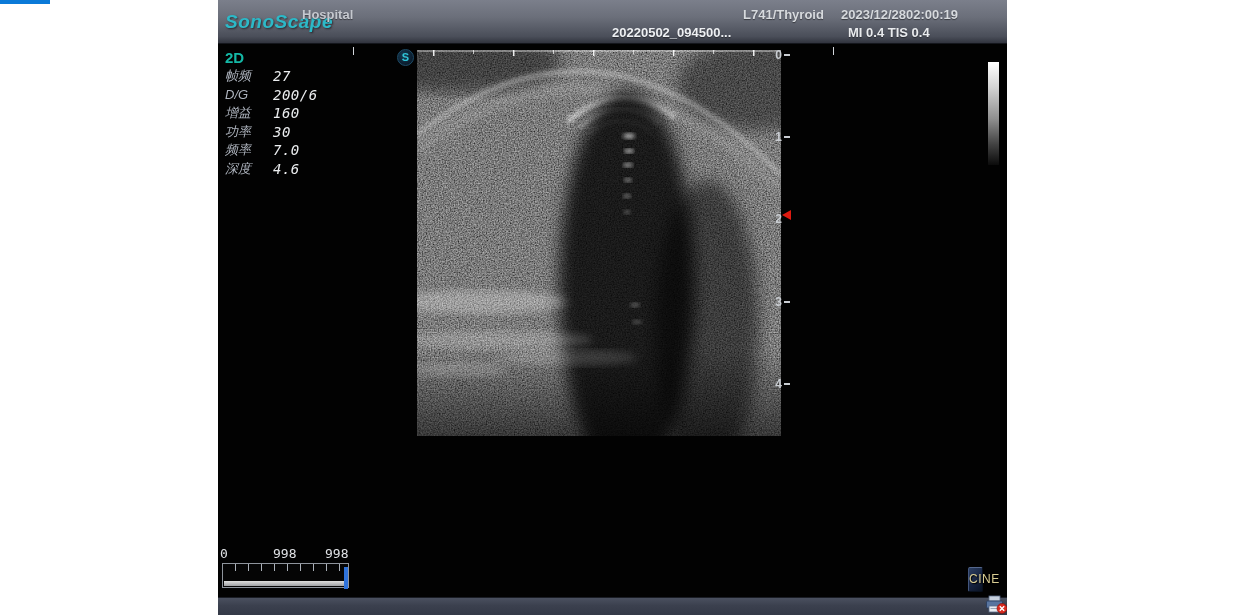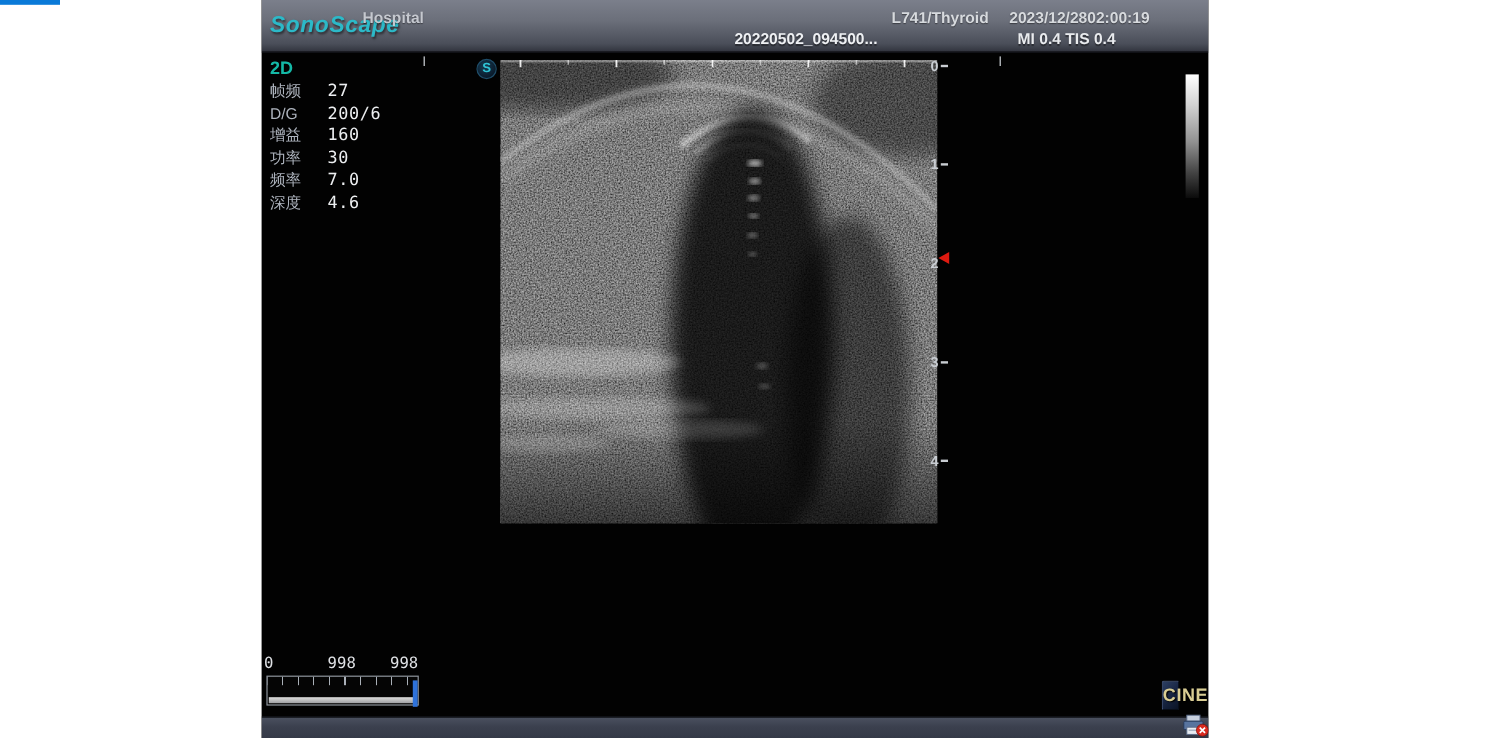--- a/index.html
+++ b/index.html
@@ -29,21 +29,21 @@
   .tb-text { position:absolute; font-size:13px; font-weight:bold; color:#d7dade; text-shadow:0 1px 1px rgba(0,0,0,.45); white-space:nowrap; }
   .tb-hospital { left:84px; top:7px; color:#c5c8cf; }
   .tb-exam { left:374px; top:25px; color:#eef0f3;margin-left:20px; }
   .tb-preset { left:525px; top:7px; }
   .tb-date { left:623px; top:7px;text-align:right; }
   .tb-time { left:688px; top:7px; }
   .tb-mitis { left:630px; top:25px; color:#e9ebee; }
 
   
   .mode-label { position:absolute; left:7px; top:49px; font-size:15px; font-weight:bold; color:#14b8a6; }
-  .params { position:absolute; left:7px; top:67px; width:110px; }
+  .params { position:absolute; left:7px; top:67px; width:110px;font-style:italic; }
   .param-row { display:flex; height:18.5px; align-items:center; }
   .param-label { width:48px; font-size:13px; color:#aeb4be; }
   .param-value { font-size:14px; color:#eceef0; font-family:"DejaVu Sans Mono", monospace; letter-spacing:0.5px; }
 
   
   .probe-tick { position:absolute; width:1px; height:8px; background:#d2d6db; top:47px; }
   .tick-left { left:135px; }
   .tick-right { left:615px; }
   .s-badge {
     position:absolute; left:179px; top:49px; width:17px; height:17px; border-radius:50%;
@@ -91,21 +91,21 @@
     position:absolute; left:0; top:597px; width:789px; height:18px;
     background:linear-gradient(180deg,#4a505f 0%, #3b404e 45%, #343947 100%);
     border-top:1px solid #1a1d25;
   }
 
   
   .cine-btn {
     position:absolute; left:750px; top:567px; width:15px; height:25px;
     background:linear-gradient(135deg,#2c3f63 0%, #16233f 55%, #0a1324 100%);
     border:1px solid #08101e; border-top-color:#55688e; border-left-color:#42557c; border-radius:2px;
-    color:#d9cd93; font-size:15px; font-weight:bold; text-align:center; line-height:23px;
+    color:#d9cd93; font-size:12px; font-weight:normal; text-align:center; line-height:23px;
     text-shadow:1px 1px 1px #000; letter-spacing:0.5px; cursor:pointer;
   }
 
   
   .printer-icon { position:absolute; left:766px; top:594px; width:24px; height:20px; }
 </style>
 </head>
 <body>
 
 <div class="stray-blue-bar"></div>

